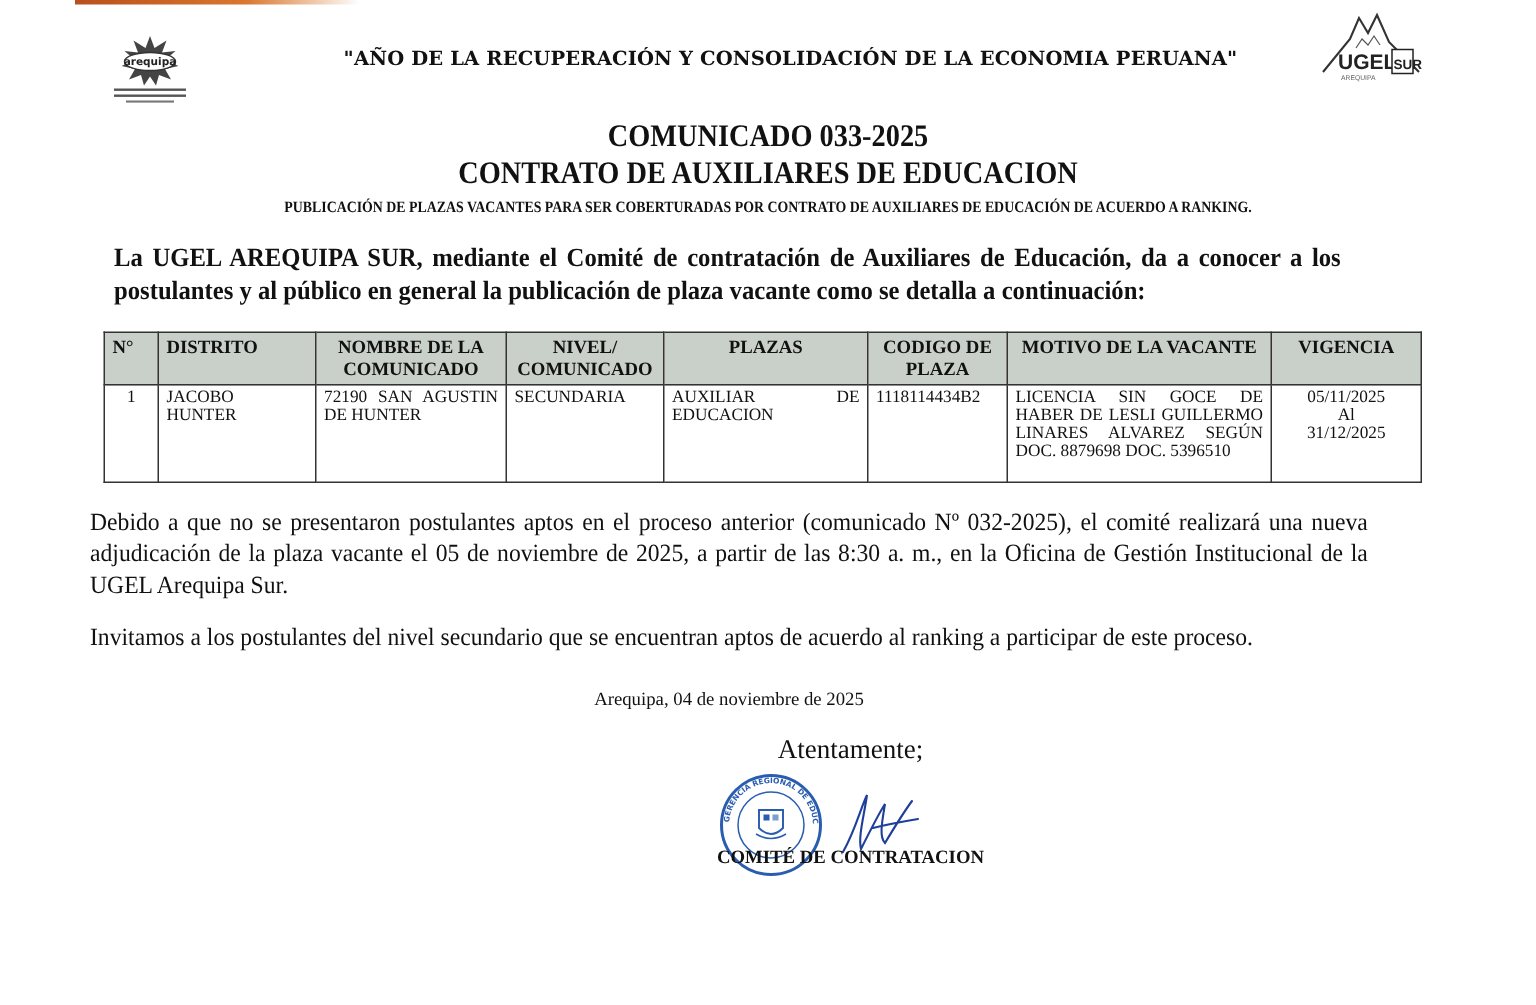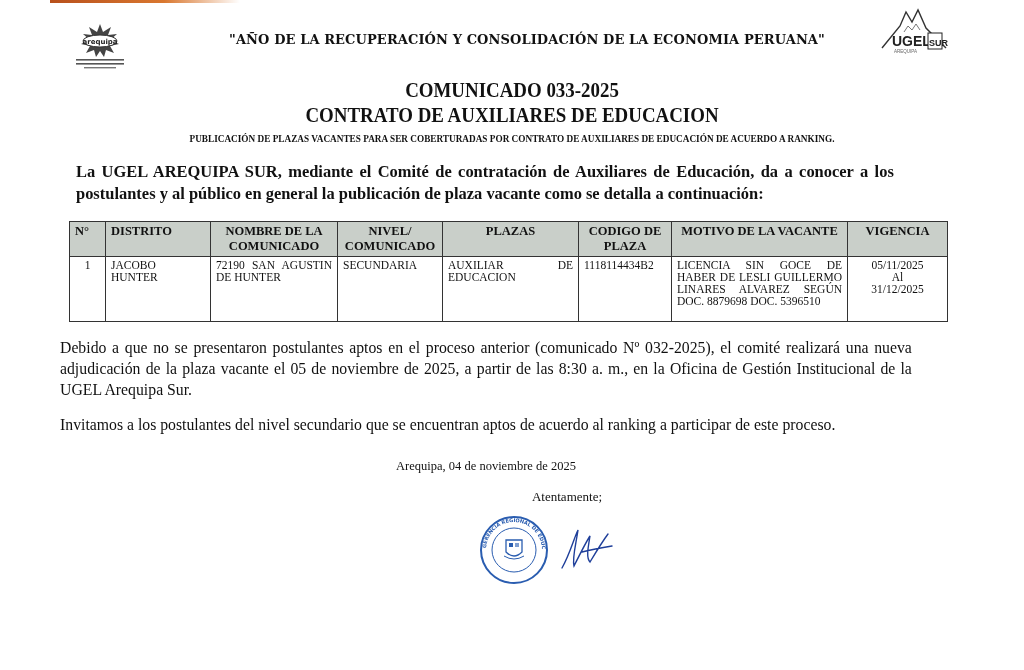--- a/index.html
+++ b/index.html
@@ -55,21 +55,21 @@
     position: absolute; left: 60px; top: 414px; width: 920px;
     font-size: 16.5px; line-height: 21px; white-space: nowrap;
     transform: scaleX(0.955); transform-origin: left top;
   }
   .place-date {
     position: absolute; left: 0; top: 459px; width: 826px; text-align: center;
     font-size: 12.5px; padding-left: 110px; box-sizing: border-box; margin-left: 18px;
   }
   .closing {
     position: absolute; left: 0; top: 489px; width: 1024px; text-align: center;
-    font-size: 13px; padding-left: 110px; box-sizing: border-box;
+    font-size: 18px; padding-left: 110px; box-sizing: border-box;
   }
   .seal { position: absolute; left: 478px; top: 514px; width: 72px; height: 72px; }
   .signature { position: absolute; left: 556px; top: 524px; width: 60px; height: 50px; }
   .sig-block {
     position: absolute; left: 0; top: 564px; width: 1024px; text-align: center;
     font-weight: bold; font-size: 12.5px; line-height: 14px; padding-left: 110px; box-sizing: border-box;
   }
 </style>
 </head>
 <body>
@@ -163,13 +163,14 @@
   <rect x="31" y="29" width="4" height="4" fill="#2a5db0"></rect>
   <rect x="37" y="29" width="4" height="4" fill="#2a5db0" opacity="0.6"></rect>
   <path d="M26,42 q10,6 20,0" fill="none" stroke="#2a5db0" stroke-width="1"></path>
 </svg>
 
 <svg class="signature" viewBox="0 0 60 50">
   <path d="M6,44 C14,30 18,14 22,6 C20,20 16,34 18,42 C24,30 30,18 34,12 C32,24 30,34 34,38 C40,28 46,18 52,10 M26,28 C34,26 44,24 56,22" fill="none" stroke="#1f3f9a" stroke-width="1.4" stroke-linecap="round"></path>
 </svg>
 
 <div class="sig-block">
+  <div>COMITÉ DE CONTRATACION</div>
 </div>
 
 </body></html>

